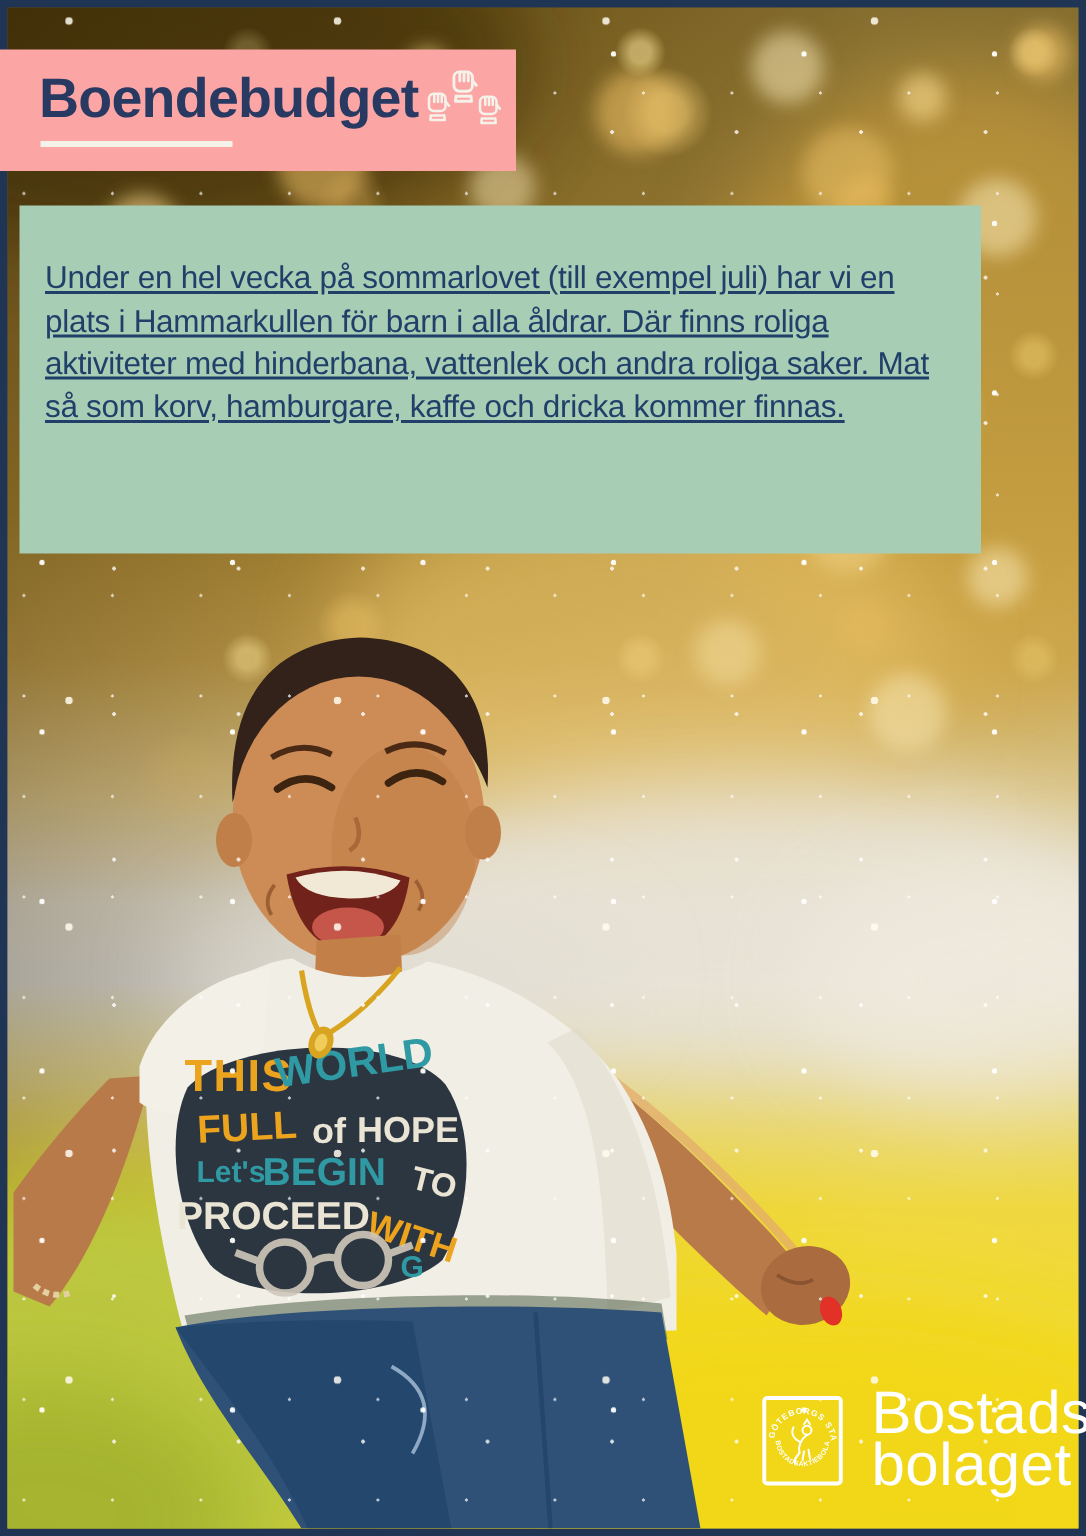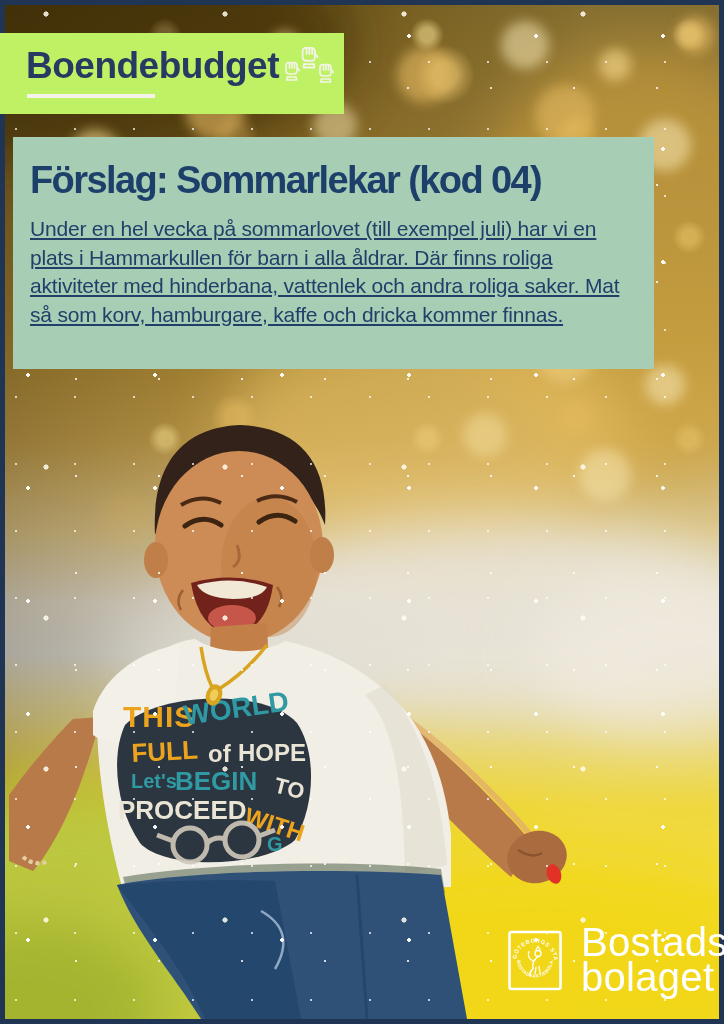--- a/index.html
+++ b/index.html
@@ -40,21 +40,21 @@
       radial-gradient(circle 3.2px at 23px 31px, rgba(255,255,255,.95) 55%, rgba(255,255,255,0) 62%),
       radial-gradient(circle 2.2px at 71px 83px, rgba(255,255,255,.8) 55%, rgba(255,255,255,0) 62%),
       radial-gradient(circle 4.4px at 41px 9px,  rgba(255,252,240,.85) 55%, rgba(255,252,240,0) 62%),
       radial-gradient(circle 1.8px at 11px 57px, rgba(255,255,255,.7) 55%, rgba(255,255,255,0) 62%);
     background-size:127px 113px, 83px 97px, 179px 151px, 59px 67px;
   }
 
   
   .logo-band{
     position:absolute;left:0;top:33px;width:344px;height:81px;
-    background:#bef264;z-index:5;
+    background:#fca5a5;z-index:5;
   }
   .logo-text{
     position:absolute;left:26px;top:12px;
     font-size:37px;font-weight:800;letter-spacing:-.5px;color:#283962;
   }
   .logo-underline{position:absolute;left:27px;top:61px;width:128px;height:4px;background:#f4f2e9;}
   .hands{position:absolute;left:284px;top:10px;width:50px;height:60px;}
 
   
   .content-box{
@@ -232,21 +232,20 @@
         <g transform="translate(35,18)">
           <rect x="1" y="3.5" width="11" height="11.5" rx="3.2"></rect>
           <path d="M4.5,4 V9 M7,3.8 V9 M9.5,4 V9 M12,8.5 l2.3,3"></path>
           <path d="M2.5,18 h8.5 M2,21 h9.5 M2.2,18 l-.3,3 M11.2,18 l.3,3"></path>
         </g>
       </g>
     </svg>
   </div>
 
   <div class="content-box">
-    <h1>Förslag: Sommarlekar (kod 04)</h1>
     <p>Under en hel vecka på sommarlovet (till exempel juli) har vi en plats i Hammarkullen för barn i alla åldrar. Där finns roliga aktiviteter med hinderbana, vattenlek och andra roliga saker. Mat så som korv, hamburgare, kaffe och dricka kommer finnas.</p>
   </div>
 
   <div class="brand">
     <svg class="emblem" viewBox="0 0 54 60">
       <rect x="1.5" y="1.5" width="51" height="57" rx="2" fill="none" stroke="#ffffff" stroke-width="2.6"></rect>
       <defs>
         <path id="arcTop" d="M8,31 A19,19 0 0 1 46,31" fill="none"></path>
         <path id="arcBot" d="M9,29 A18,18 0 0 0 45,29" fill="none"></path>
       </defs>

